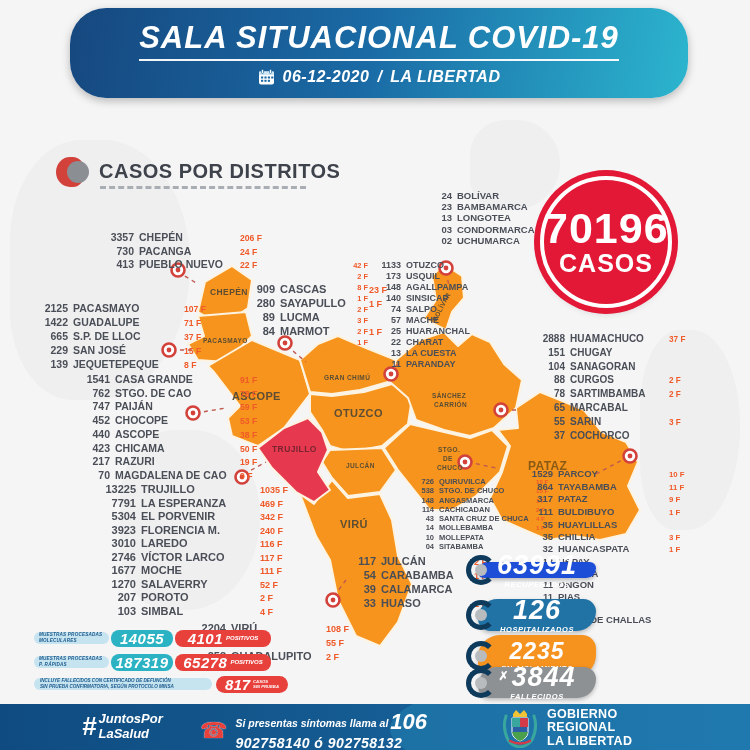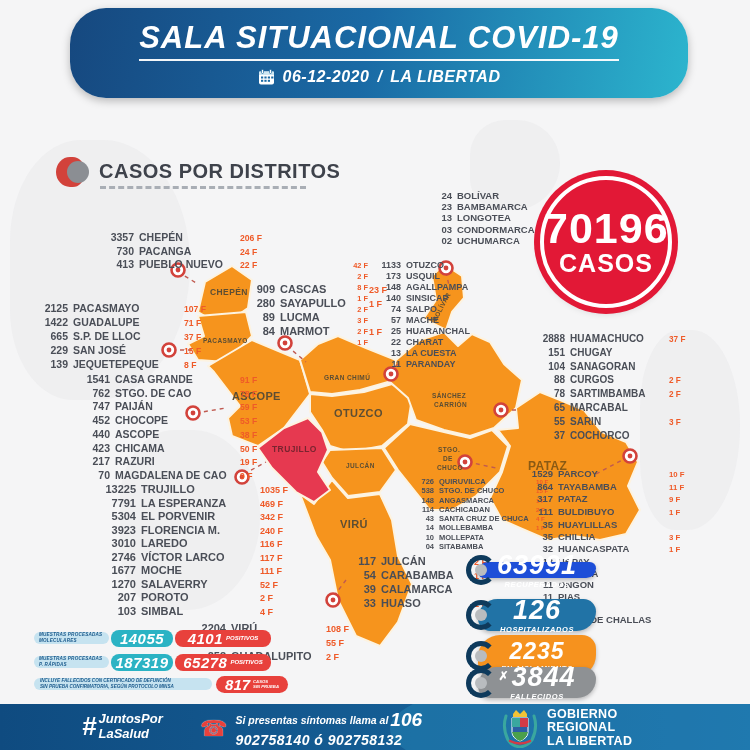--- a/index.html
+++ b/index.html
@@ -94,21 +94,21 @@
     background:linear-gradient(90deg,#0f4b80 0%,#155e95 55%,#1a6aa5 100%);overflow:hidden}
   .footer .swoosh{position:absolute;right:-60px;top:-30px;width:420px;height:110px;border-radius:50%;
     background:rgba(44,150,195,.35)}
   .hashtag{position:absolute;left:82px;top:7px;display:flex;align-items:center;font-style:italic;font-weight:900}
   .hashtag .hs{font-size:26px;margin-right:2px}
   .hashtag .ht{display:flex;flex-direction:column;font-size:13px;line-height:1.1}
   .phoneblock{position:absolute;left:200px;top:5px;display:flex;align-items:center;gap:8px}
   .phone-icon{font-size:22px;font-style:normal;color:#e8413c;text-shadow:0 0 1px #fff}
   .phonetext{font-style:italic;font-weight:900;line-height:1.2}
   .phonetext .l1{font-size:10.5px}
-  .phonetext .l1 .big{font-size:19px;vertical-align:-2px;margin-left:2px}
+  .phonetext .l1 .big{font-size:22px;vertical-align:-2px;margin-left:2px}
   .phonetext .l2{font-size:14px;letter-spacing:.5px}
   .govblock{position:absolute;left:500px;top:4px;display:flex;align-items:center;gap:7px}
   .govtext{font-weight:900;font-size:12.5px;line-height:1.05;letter-spacing:.3px}
   
   .m-s{font-size:6.5px}.m-m{font-size:8.5px}.m-l{font-size:11px}
 </style>
 </head>
 <body>
 
 <div class="wm" style="left:10px;top:140px;width:180px;height:260px"></div>

